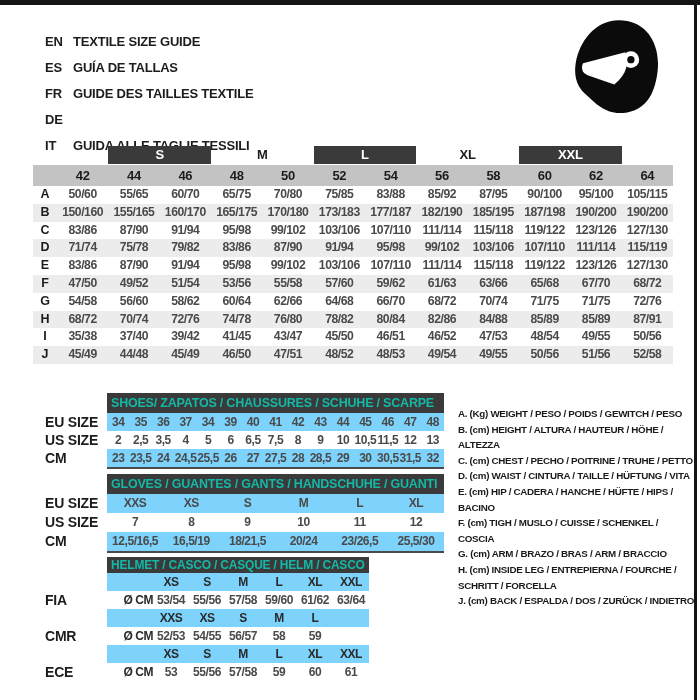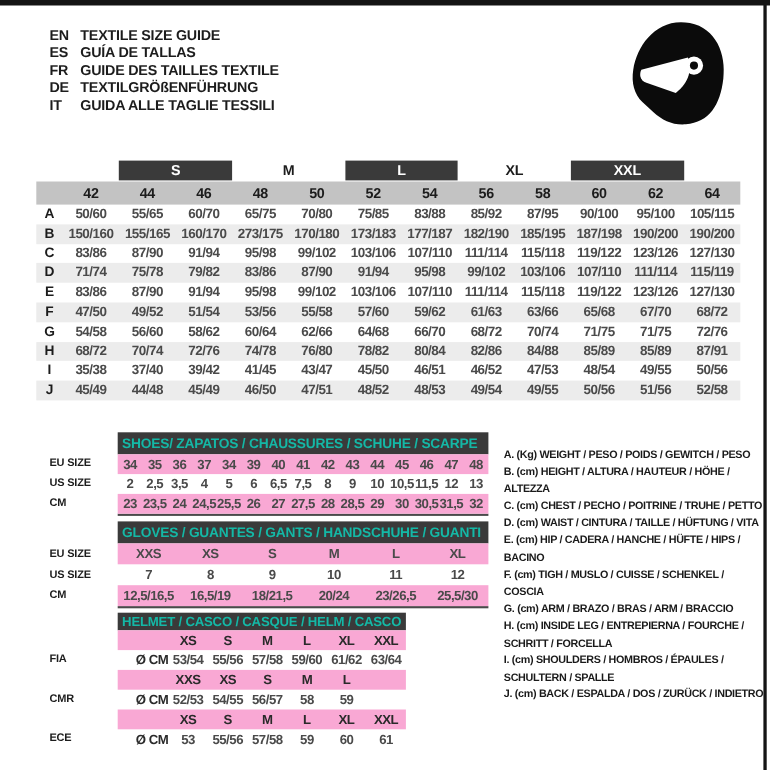--- a/index.html
+++ b/index.html
@@ -6,21 +6,21 @@
   html,body { background:#fff; }
   .page {
     position:relative; width:700px; height:700px; background:#ffffff;
     font-family:"Liberation Sans", sans-serif; color:#1c1c1c; overflow:hidden;
   }
   .top-edge { position:absolute; top:0; left:0; width:700px; height:5px; background:#141414; }
   .right-edge { position:absolute; top:0; right:3px; width:3px; height:700px; background:#141414; }
 
   
   .langs { position:absolute; left:45px; top:24px; }
-  .lang-row { display:flex; height:16px; line-height:16px; }
+  .lang-row { display:flex; height:16px; line-height:16px;margin-top:10px; }
   .lang-code { width:28px; font-weight:bold; font-size:13px; letter-spacing:-0.2px; }
   .lang-label { font-weight:bold; font-size:13px; letter-spacing:-0.2px; }
 
   .helmet-logo { position:absolute; left:572px; top:16px; }
 
   
   .main-table { position:absolute; left:33px; top:146px; width:640px; }
   .grid13 { display:grid; grid-template-columns:24px repeat(12, 1fr); }
   .band-row { height:18px; margin-bottom:1px; }
   .band { font-size:13px; font-weight:bold; text-align:center; line-height:18px; letter-spacing:-0.2px; }
@@ -30,23 +30,23 @@
   .data-row { height:17.8px; }
   .data-row.stripe { background:#ececec; }
   .letter-cell { font-size:12.5px; font-weight:bold; text-align:center; line-height:17.8px; }
   .val-cell { font-size:12.2px; color:#4a4a4a; font-weight:bold; text-align:center; line-height:17.8px; letter-spacing:-0.45px; }
 
   
   .sec { position:absolute; left:33px; }
   .secbar { margin-left:74px; background:#3a3a3a; color:#14b8a6; font-weight:bold;
             font-size:12.5px; padding-left:4px; letter-spacing:-0.2px; }
   .sec-row { display:flex; }
-  .rlabel { width:74px; font-weight:bold; font-size:10px; padding-left:12px; letter-spacing:-0.2px; }
+  .rlabel { width:74px; font-weight:bold; font-size:14px; padding-left:12px; letter-spacing:-0.2px; }
   .cells { display:grid; }
-  .cells.shaded { background:#f9a8d4; }
+  .cells.shaded { background:#7dd3fc; }
   .cell { font-size:12px; color:#4a4a4a; font-weight:bold; text-align:center; letter-spacing:-0.45px; }
   .cell.hdr { color:#2a2a2a; }
   .sec-bottom { margin-left:74px; height:2px; background:#4a4a4a; }
 
   .shoes-sec  { top:393px; width:411px; }
   .shoes-sec .secbar { height:20px; line-height:20px; width:337px; }
   .shoes-sec .sec-row { height:18px; }
   .shoes-sec .rlabel, .shoes-sec .cell { line-height:18px; }
   .shoes-sec .cells { width:337px; grid-template-columns:repeat(15, 1fr); }
 
@@ -82,21 +82,20 @@
       <div class="lang-row">
         <div class="lang-code">ES</div>
         <div class="lang-label">GUÍA DE TALLAS</div>
       </div>
       <div class="lang-row">
         <div class="lang-code">FR</div>
         <div class="lang-label">GUIDE DES TAILLES TEXTILE</div>
       </div>
       <div class="lang-row">
         <div class="lang-code">DE</div>
-        <div class="lang-label">TEXTILGRÖßENFÜHRUNG</div>
       </div>
       <div class="lang-row">
         <div class="lang-code">IT</div>
         <div class="lang-label">GUIDA ALLE TAGLIE TESSILI</div>
       </div>
     </div>
 
   <div class="helmet-logo">
     <svg width="92" height="102" viewBox="0 0 100 110">
       <path d="M60 5 C86 10 96 36 93 60 C90 86 79 103 56 105 C43 106 33 101 24 93 L13 83 C5 75 2 64 4 51 C8 26 28 -1 60 5 Z" fill="#0b0b0b"></path>
@@ -143,21 +142,21 @@
           <div class="val-cell">87/95</div>
           <div class="val-cell">90/100</div>
           <div class="val-cell">95/100</div>
           <div class="val-cell">105/115</div>
         </div>
         <div class="data-row grid13 stripe">
           <div class="letter-cell">B</div>
           <div class="val-cell">150/160</div>
           <div class="val-cell">155/165</div>
           <div class="val-cell">160/170</div>
-          <div class="val-cell">273/175</div>
+          <div class="val-cell">165/175</div>
           <div class="val-cell">170/180</div>
           <div class="val-cell">173/183</div>
           <div class="val-cell">177/187</div>
           <div class="val-cell">182/190</div>
           <div class="val-cell">185/195</div>
           <div class="val-cell">187/198</div>
           <div class="val-cell">190/200</div>
           <div class="val-cell">190/200</div>
         </div>
         <div class="data-row grid13">
@@ -470,16 +469,15 @@
 
   <div class="legend">
       <div class="legend-item">A. (Kg) WEIGHT / PESO / POIDS / GEWITCH / PESO</div>
       <div class="legend-item">B. (cm) HEIGHT / ALTURA / HAUTEUR / HÖHE / ALTEZZA</div>
       <div class="legend-item">C. (cm) CHEST / PECHO / POITRINE / TRUHE / PETTO</div>
       <div class="legend-item">D. (cm) WAIST / CINTURA / TAILLE / HÜFTUNG / VITA</div>
       <div class="legend-item">E. (cm) HIP / CADERA / HANCHE / HÜFTE / HIPS / BACINO</div>
       <div class="legend-item">F. (cm) TIGH / MUSLO / CUISSE / SCHENKEL / COSCIA</div>
       <div class="legend-item">G. (cm) ARM / BRAZO / BRAS / ARM / BRACCIO</div>
       <div class="legend-item">H. (cm) INSIDE LEG / ENTREPIERNA / FOURCHE / SCHRITT / FORCELLA</div>
-      <div class="legend-item">I. (cm) SHOULDERS / HOMBROS / ÉPAULES / SCHULTERN / SPALLE</div>
       <div class="legend-item">J. (cm) BACK / ESPALDA / DOS / ZURÜCK / INDIETRO</div>
     </div>
 </div>
 
 </body></html>

